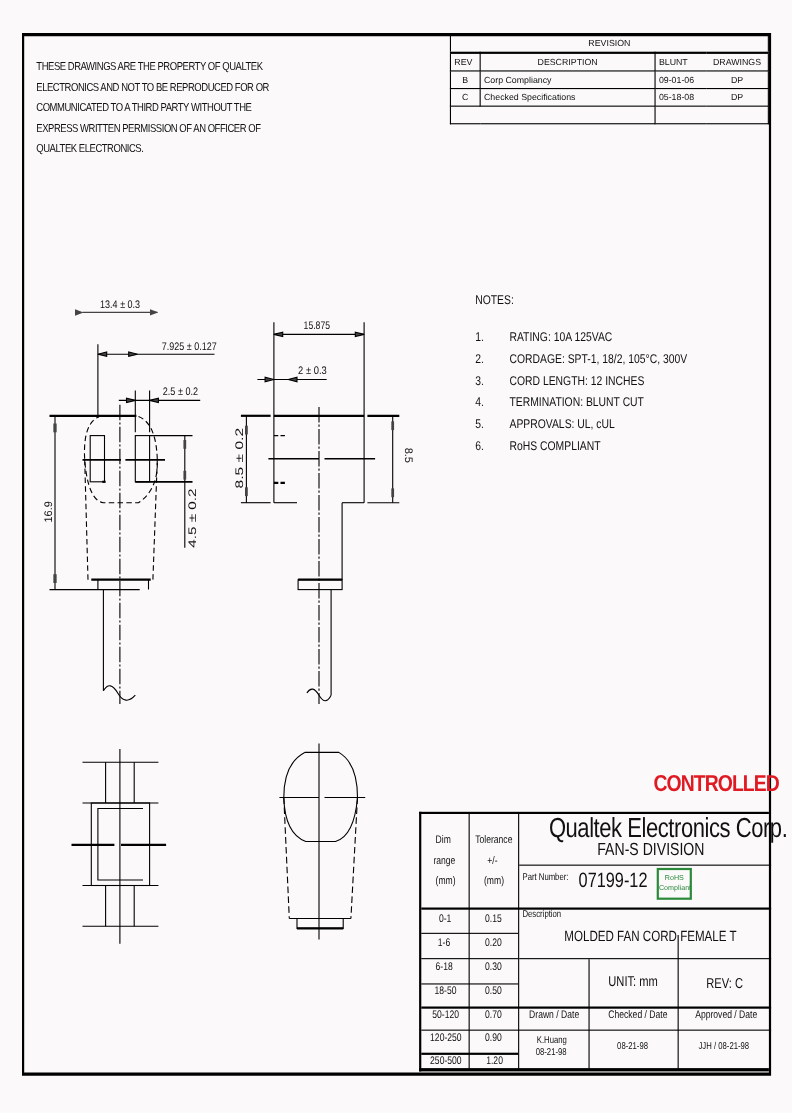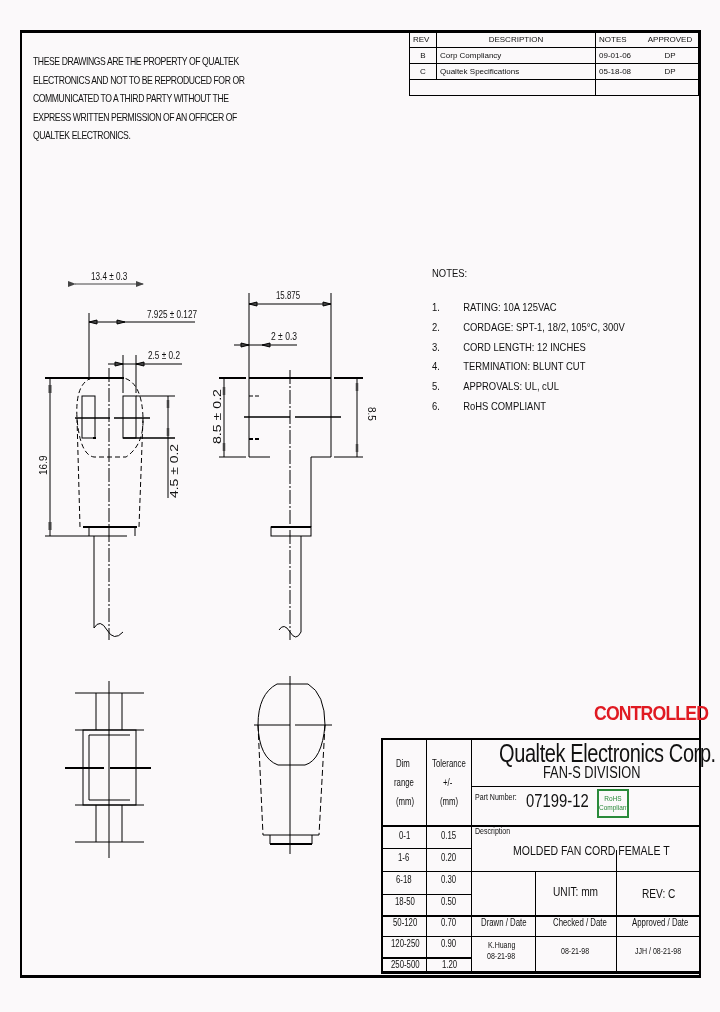--- a/index.html
+++ b/index.html
@@ -30,35 +30,38 @@
 <div class="abs prop">
   <div>THESE DRAWINGS ARE THE PROPERTY OF QUALTEK</div>
   <div>ELECTRONICS AND NOT TO BE REPRODUCED FOR OR</div>
   <div>COMMUNICATED TO A THIRD PARTY WITHOUT THE</div>
   <div>EXPRESS WRITTEN PERMISSION OF AN OFFICER OF</div>
   <div>QUALTEK ELECTRONICS.</div>
 </div>
 
 <table class="abs rev">
   <tbody>
+      <tr>
+        <td colspan="4" class="c" style="border-bottom:2px solid #000">REVISION</td>
+      </tr>
   <tr>
     <td style="width:20px">REV</td>
     <td class="c" style="width:152px">DESCRIPTION</td>
-    <td style="width:40px;border-right:none">NOTES</td>
-    <td class="c" style="border-left:none">APPROVED</td>
+    <td style="width:40px;border-right:none">BLUNT</td>
+    <td class="c" style="border-left:none">DRAWINGS</td>
   </tr>
   <tr>
     <td class="c">B</td>
     <td>Corp Compliancy</td>
     <td style="border-right:none">09-01-06</td>
     <td class="c" style="border-left:none">DP</td>
   </tr>
   <tr>
     <td class="c">C</td>
-    <td>Qualtek Specifications</td>
+    <td>Checked Specifications</td>
     <td style="border-right:none">05-18-08</td>
     <td class="c" style="border-left:none">DP</td>
   </tr>
   <tr>
     <td colspan="2"></td>
     <td colspan="2"></td>
   </tr>
 </tbody>
   </table>
 

